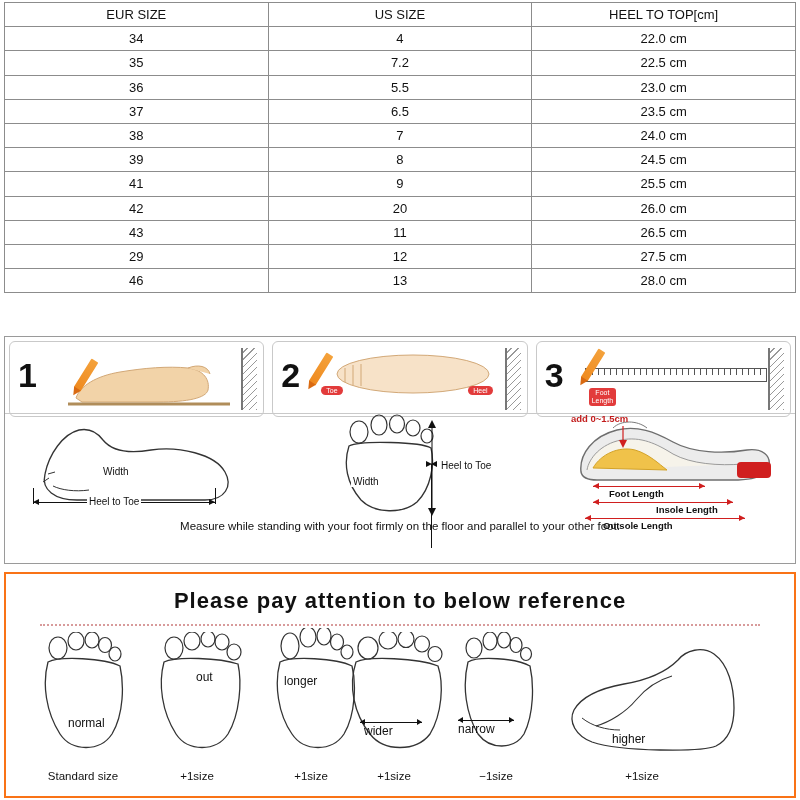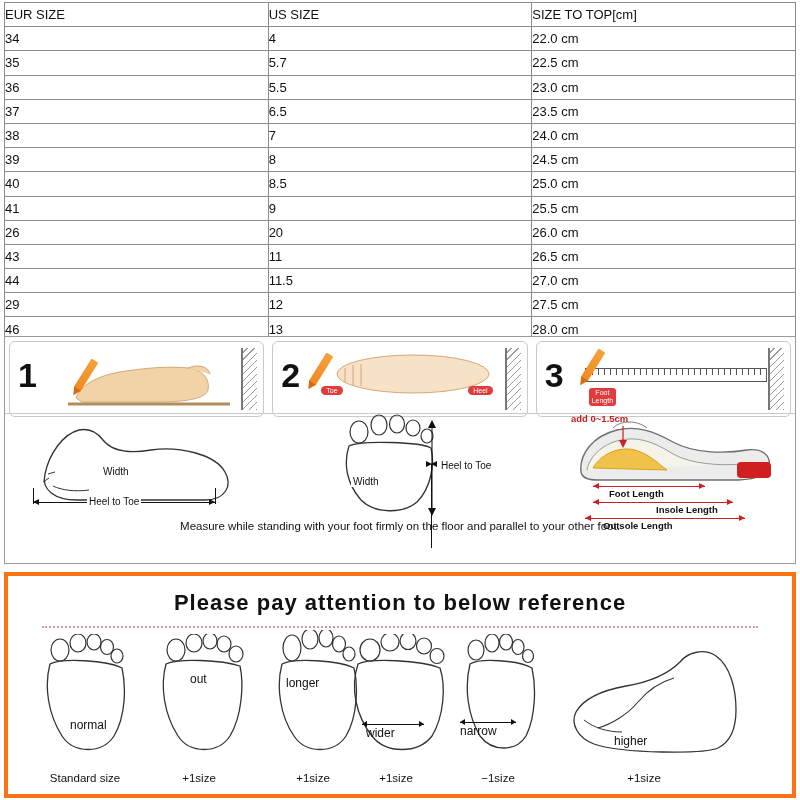--- a/index.html
+++ b/index.html
@@ -19,21 +19,21 @@
   
   .size-table {
     position: absolute;
     left: 4px; top: 2px;
     width: 792px;
     border-collapse: collapse;
     table-layout: fixed;
   }
   .size-table th, .size-table td {
     border: 1px solid #8c8c8c;
-    text-align: left;
+    text-align: center;
     font-size: 13px;
     color: #111;
     height: 24.2px;
     padding: 0;
     font-weight: normal;
   }
   .size-table th { font-size: 13px; }
   .size-table col.c1 { width: 33.33%; }
   .size-table col.c2 { width: 33.33%; }
   .size-table col.c3 { width: 33.34%; }
@@ -173,21 +173,21 @@
     font-weight: bold;
     white-space: nowrap;
     text-align: center;
   }
 
   
   .bottom-panel {
     position: absolute;
     left: 4px; top: 572px;
     width: 792px; height: 226px;
-    border: 4px solid #f97316;
+    border: 2px solid #f97316;
     background: #fff;
   }
   .attention-title {
     position: absolute;
     left: 0; right: 0; top: 14px;
     text-align: center;
     font-size: 22px;
     font-weight: bold;
     color: #111;
     letter-spacing: 1px;
@@ -239,32 +239,32 @@
   <table class="size-table">
     <colgroup>
         <col class="c1">
         <col class="c2">
         <col class="c3">
       </colgroup>
     <thead>
       <tr>
         <th>EUR SIZE</th>
         <th>US SIZE</th>
-        <th>SIZE TO TOP[cm]</th>
+        <th>HEEL TO TOP[cm]</th>
       </tr>
     </thead>
     <tbody>
       <tr>
         <td>34</td>
         <td>4</td>
         <td>22.0 cm</td>
       </tr>
       <tr>
         <td>35</td>
-        <td>5.7</td>
+        <td>7.2</td>
         <td>22.5 cm</td>
       </tr>
       <tr>
         <td>36</td>
         <td>5.5</td>
         <td>23.0 cm</td>
       </tr>
       <tr>
         <td>37</td>
         <td>6.5</td>
@@ -274,43 +274,33 @@
         <td>38</td>
         <td>7</td>
         <td>24.0 cm</td>
       </tr>
       <tr>
         <td>39</td>
         <td>8</td>
         <td>24.5 cm</td>
       </tr>
       <tr>
-        <td>40</td>
-        <td>8.5</td>
-        <td>25.0 cm</td>
-      </tr>
-      <tr>
         <td>41</td>
         <td>9</td>
         <td>25.5 cm</td>
       </tr>
       <tr>
-        <td>26</td>
+        <td>42</td>
         <td>20</td>
         <td>26.0 cm</td>
       </tr>
       <tr>
         <td>43</td>
         <td>11</td>
         <td>26.5 cm</td>
-      </tr>
-      <tr>
-        <td>44</td>
-        <td>11.5</td>
-        <td>27.0 cm</td>
       </tr>
       <tr>
         <td>29</td>
         <td>12</td>
         <td>27.5 cm</td>
       </tr>
       <tr>
         <td>46</td>
         <td>13</td>
         <td>28.0 cm</td>
@@ -423,21 +413,21 @@
     <div class="foot-caption" style="left:22px; top:196px; width:110px;">Standard size</div>
 
     <svg width="92" height="126" style="position:absolute;left:144px;top:58px;">
       <ellipse cx="24" cy="16" rx="9" ry="11" fill="none" stroke="#333" stroke-width="1.2"></ellipse>
       <ellipse cx="42" cy="9" rx="8" ry="9" fill="none" stroke="#333" stroke-width="1.2"></ellipse>
       <ellipse cx="58" cy="7" rx="7" ry="8" fill="none" stroke="#333" stroke-width="1.2"></ellipse>
       <ellipse cx="72" cy="10" rx="7" ry="8" fill="none" stroke="#333" stroke-width="1.2"></ellipse>
       <ellipse cx="84" cy="20" rx="7" ry="8" fill="none" stroke="#333" stroke-width="1.2"></ellipse>
       <path d="M14 30 C8 52, 12 80, 26 102 C38 120, 66 120, 78 102 C90 82, 92 50, 88 32 C70 26, 26 24, 14 30 Z" fill="none" stroke="#333" stroke-width="1.3"></path>
     </svg>
-    <div class="foot-inline-label" style="left:182px; top:96px;">out</div>
+    <div class="foot-inline-label" style="left:190px; top:96px;">out</div>
     <div class="foot-caption" style="left:148px; top:196px; width:86px;">+1size</div>
 
     <svg width="92" height="132" style="position:absolute;left:258px;top:54px;">
       <ellipse cx="26" cy="18" rx="9" ry="13" fill="none" stroke="#333" stroke-width="1.2"></ellipse>
       <ellipse cx="44" cy="9" rx="8" ry="10" fill="none" stroke="#333" stroke-width="1.2"></ellipse>
       <ellipse cx="60" cy="8" rx="7" ry="9" fill="none" stroke="#333" stroke-width="1.2"></ellipse>
       <ellipse cx="73" cy="14" rx="6.5" ry="8" fill="none" stroke="#333" stroke-width="1.2"></ellipse>
       <ellipse cx="83" cy="24" rx="6" ry="7" fill="none" stroke="#333" stroke-width="1.2"></ellipse>
       <path d="M16 34 C10 56, 14 86, 28 106 C40 124, 68 124, 80 106 C92 86, 92 54, 88 38 C72 30, 28 28, 16 34 Z" fill="none" stroke="#333" stroke-width="1.3"></path>
     </svg>

